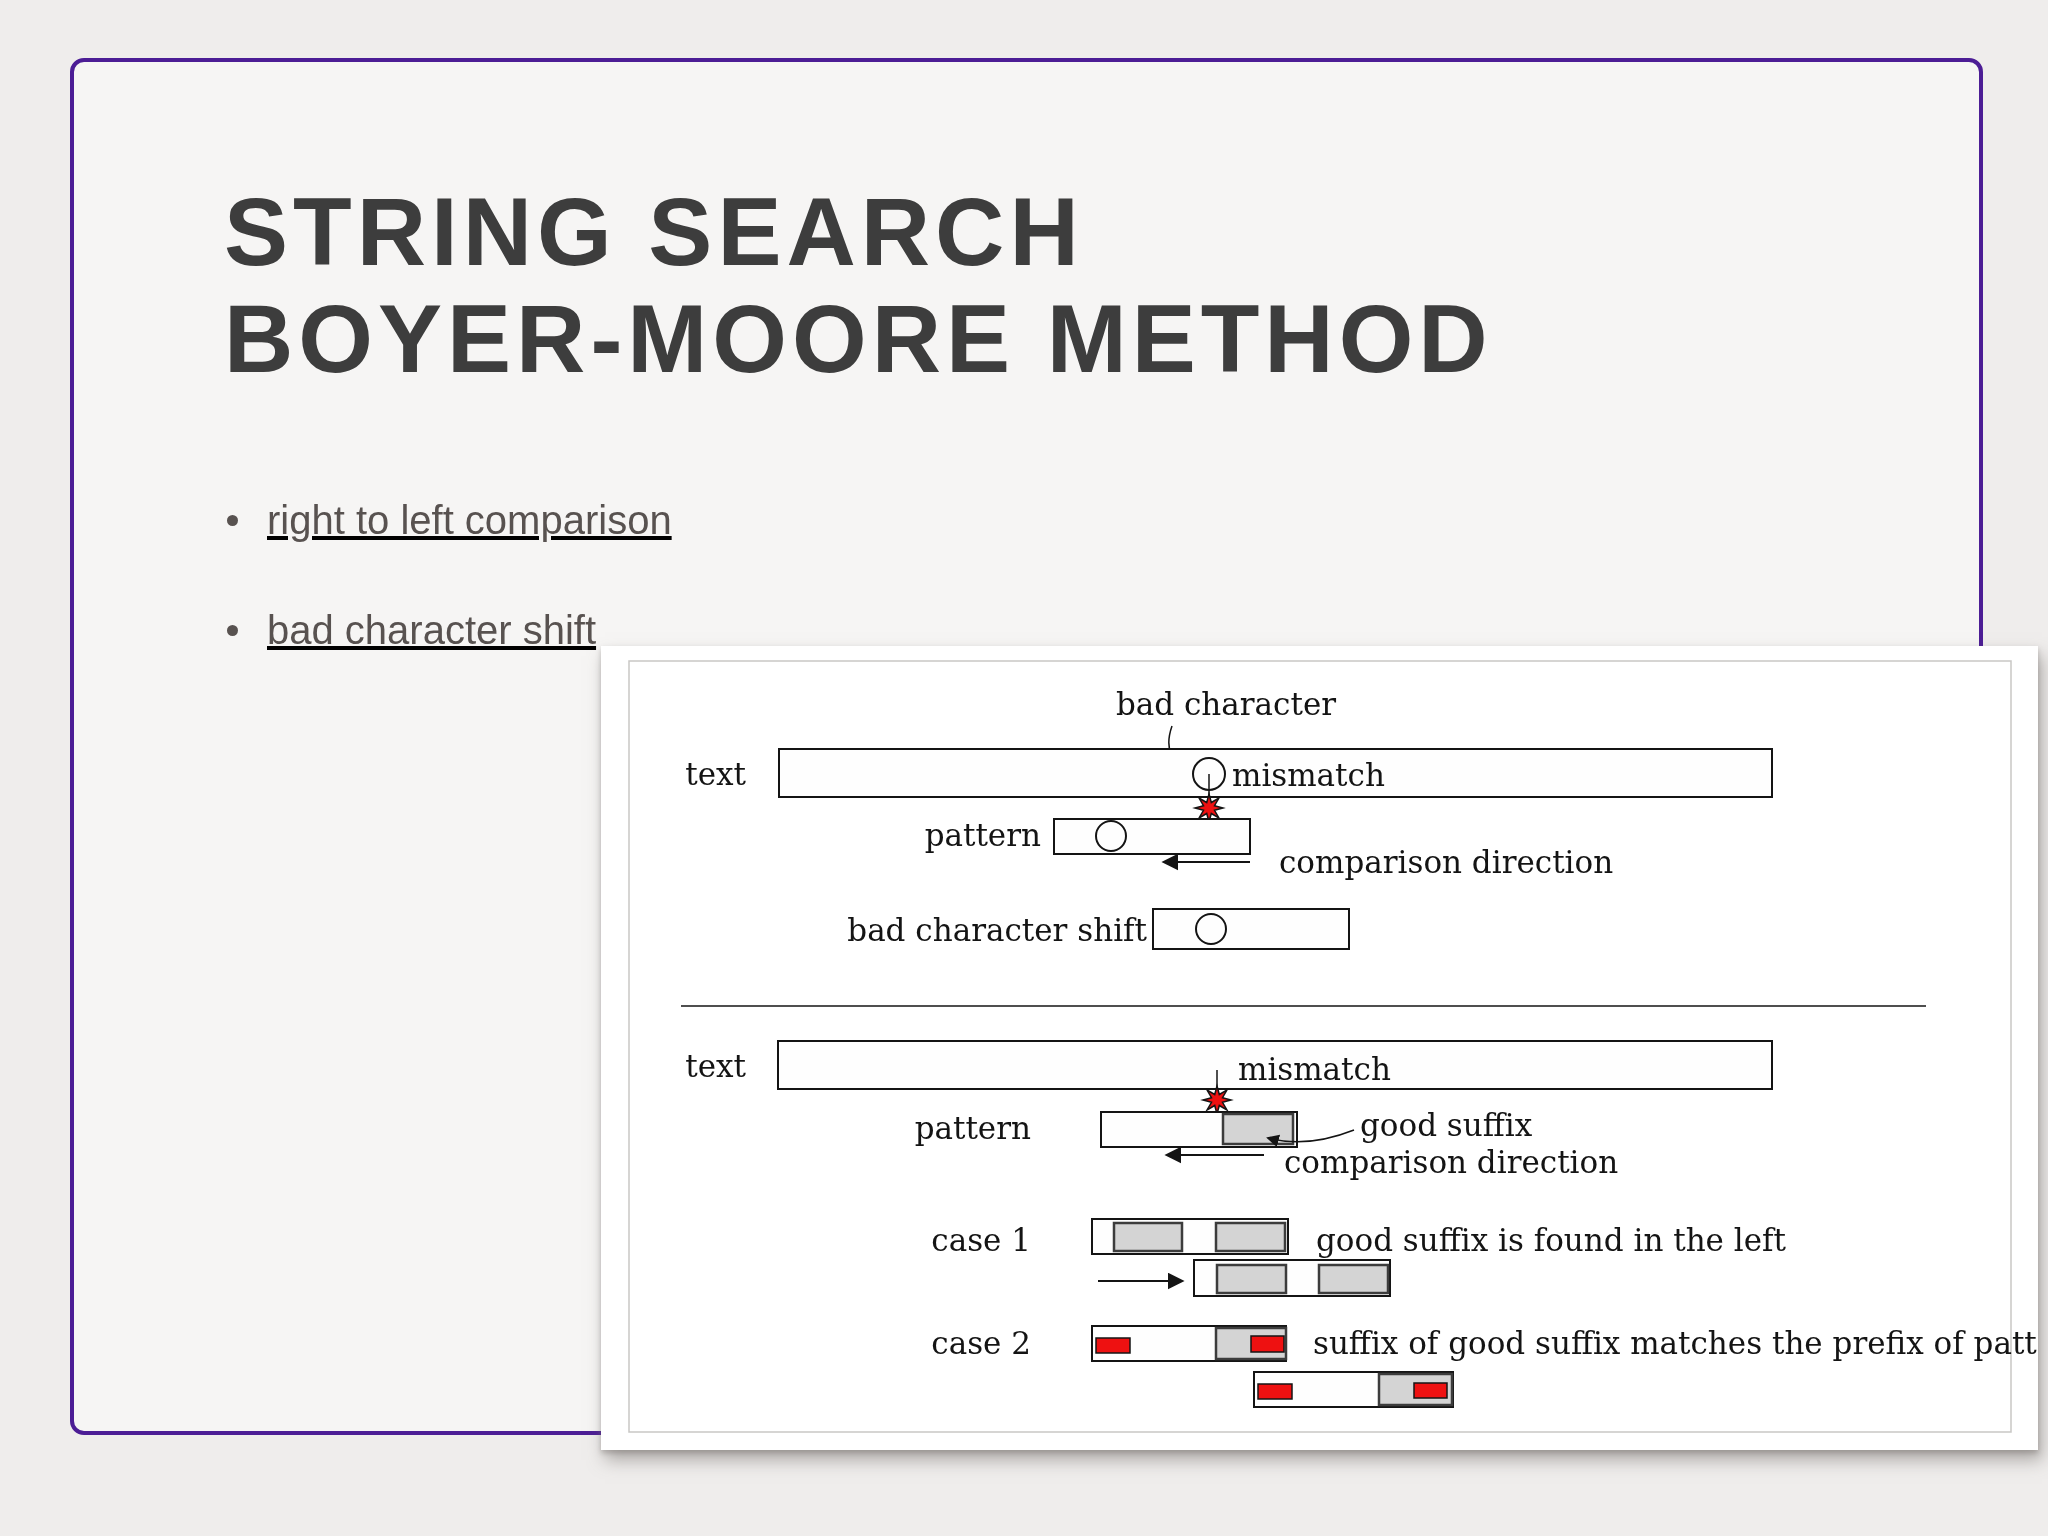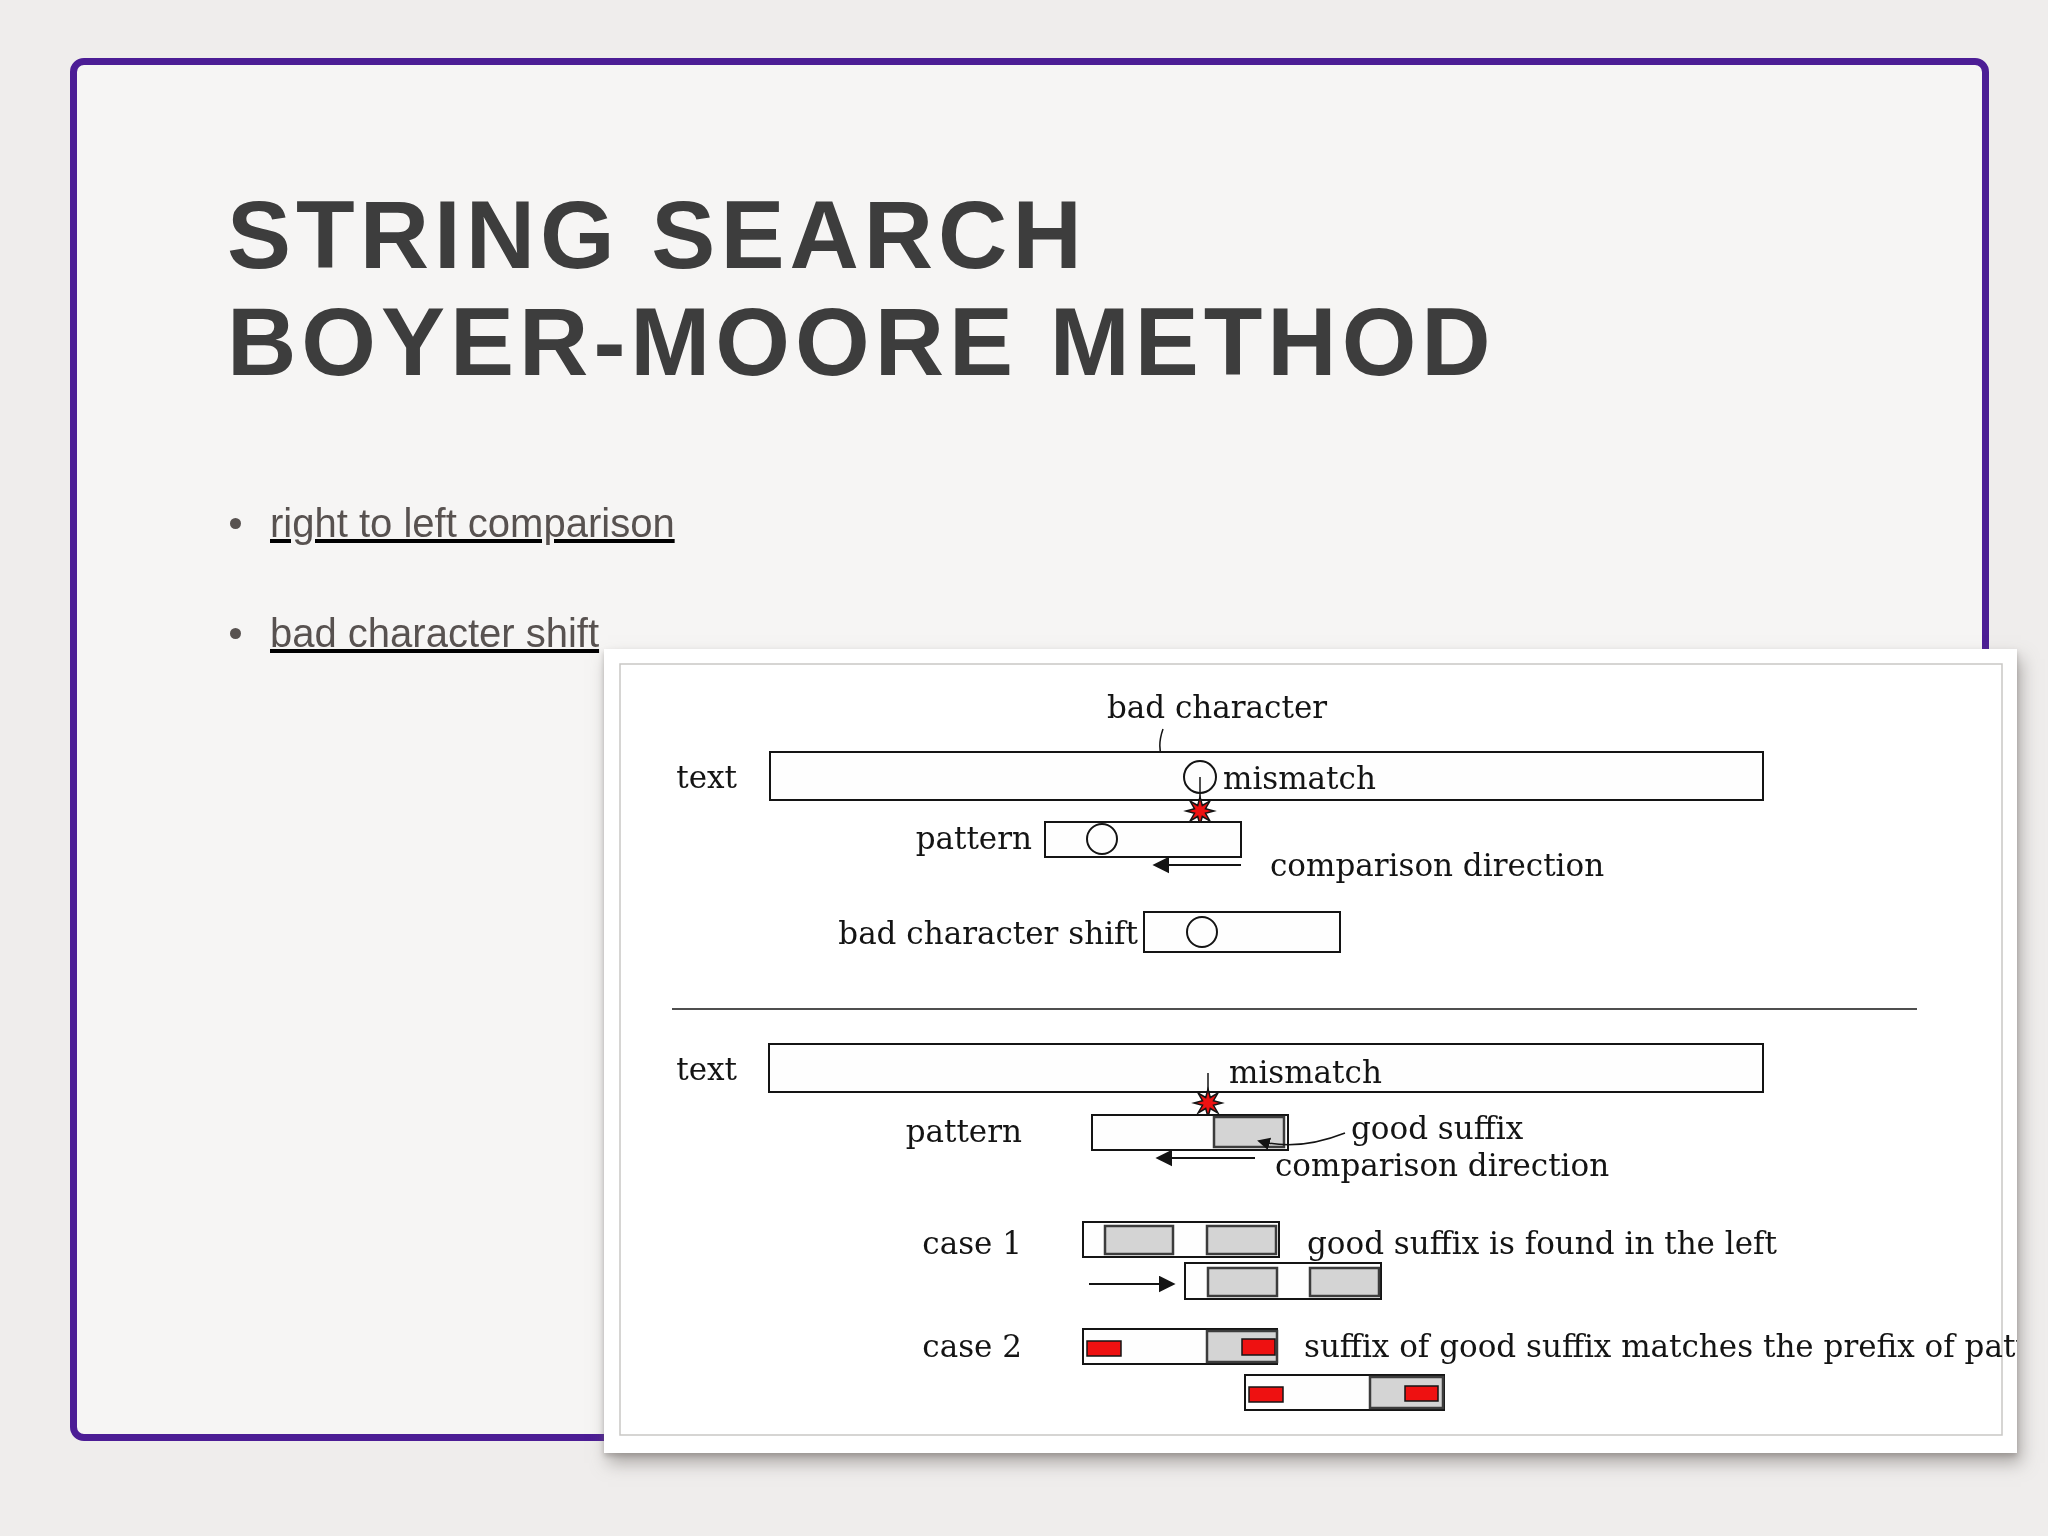--- a/index.html
+++ b/index.html
@@ -1,32 +1,32 @@
 <!DOCTYPE html>
 <html><head>
 <meta charset="utf-8">
 <style>
   html,body{margin:0;padding:0;}
   #screen{position:relative;width:2048px;height:1536px;background:#efedec;overflow:hidden;
           font-family:"Liberation Sans", sans-serif;}
   
   #slide{position:absolute;left:70px;top:58px;width:1905px;height:1369px;
-         background:#f6f5f4;border:7px solid #4c1d95;border-radius:14px;}
+         background:#f6f5f4;border:4px solid #4c1d95;border-radius:14px;}
   
   #title{position:absolute;left:150px;top:116px;color:#3d3d3d;font-weight:800;
          font-size:96px;line-height:107px;letter-spacing:5px;white-space:nowrap;}
   
   #bullets{position:absolute;left:140px;top:433px;list-style:none;margin:0;padding:0;text-decoration:underline;}
   #bullets li{position:relative;padding-left:53px;height:50px;line-height:50px;
               margin-bottom:60px;font-size:40px;color:#585250;white-space:nowrap;}
   #bullets li .dot{position:absolute;left:13px;top:20px;width:11px;height:11px;
                    border-radius:50%;background:#585250;}
   
   #panel{position:absolute;left:527px;top:584px;width:1413px;height:804px;background:#ffffff;
-         box-shadow:4px 10px 16px rgba(110,104,99,.5), 0 3px 5px rgba(110,104,99,.35);}
+         box-shadow:4px 10px 16px rgba(110,104,99,.5), 0 3px 5px rgba(110,104,99,.35);padding-left:24px;}
   #panel svg{position:absolute;left:0;top:0;width:100%;height:100%;display:block;}
   .frame{fill:none;stroke:#c9c7c5;stroke-width:1.5;}
   .bar{fill:#fefefe;stroke:#141414;stroke-width:2;}
   .circ{fill:none;stroke:#141414;stroke-width:2;}
   .ln{stroke:#141414;stroke-width:2;fill:none;}
   .thin{stroke:#141414;stroke-width:1.5;fill:none;}
   .graybox{stroke:#3c3c3c;stroke-width:2.5;}
   .redbox{stroke:#141414;stroke-width:1.5;}
   .star{stroke:#141414;stroke-width:1.5;}
   .dlabel{font-family:"DejaVu Serif", serif;font-size:31px;fill:#141414;}

